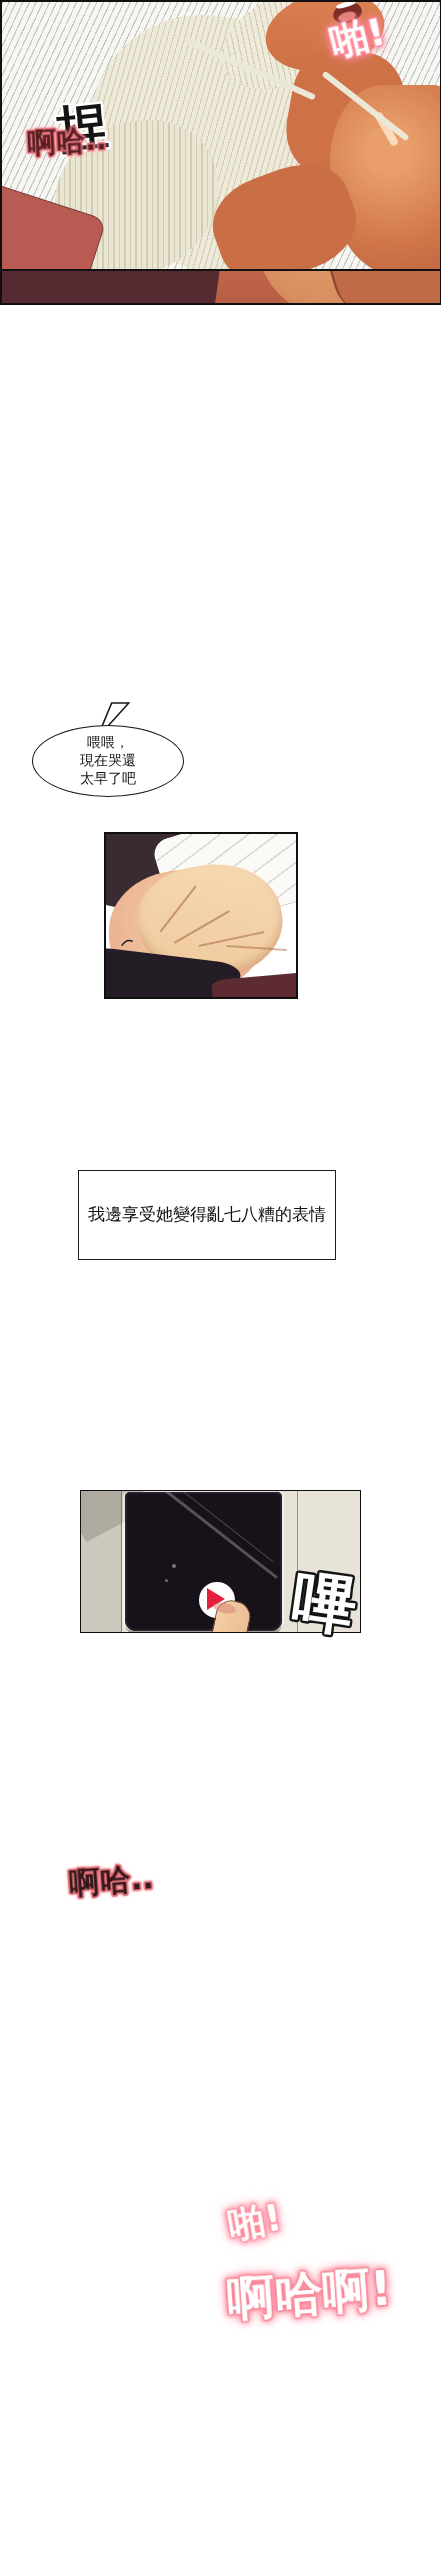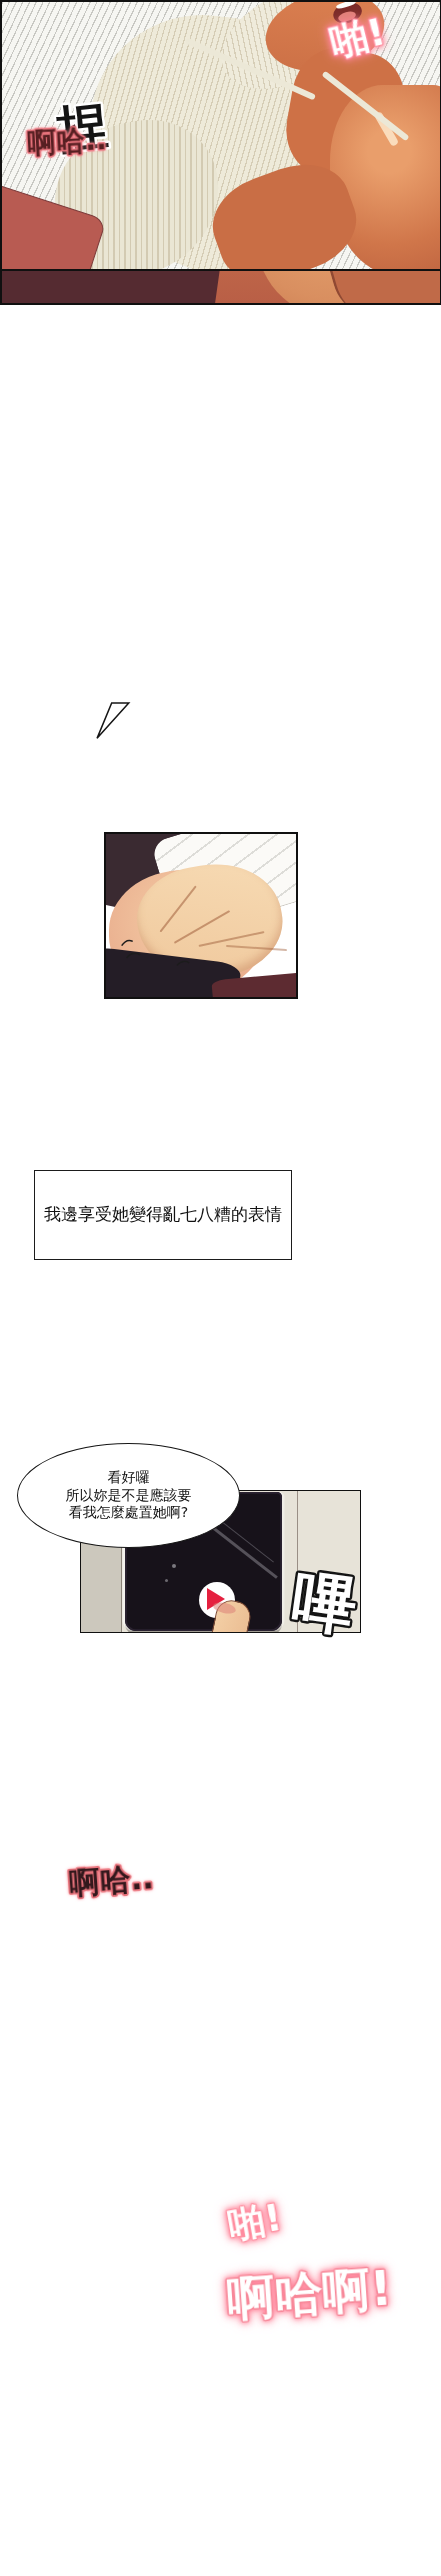--- a/index.html
+++ b/index.html
@@ -5,21 +5,21 @@
   html,body{margin:0;padding:0;background:#ffffff;}
   #page{position:relative;width:442px;height:2576px;background:#ffffff;overflow:hidden;
         font-family:"DejaVu Sans","Liberation Sans",sans-serif;}
   .abs{position:absolute;}
   .panel{position:absolute;box-sizing:border-box;border:2.5px solid #101010;overflow:hidden;background:#fff;}
   .bubble{position:absolute;box-sizing:border-box;border:1.8px solid #161616;border-radius:50%;
           background:#ffffff;display:flex;flex-direction:column;align-items:center;justify-content:center;
           text-align:center;color:#111;z-index:6;}
   .bubble .ln{display:block;line-height:1.28;}
   .narr{position:absolute;box-sizing:border-box;border:1.8px solid #1b1b1b;background:#fff;
-        display:flex;flex-direction:column;align-items:center;justify-content:center;text-align:center;color:#111;}
+        display:flex;flex-direction:column;align-items:center;justify-content:center;text-align:center;color:#111;margin-left:44px;}
   .sfx{position:absolute;overflow:visible;z-index:7;}
   .sfx text{font-family:"DejaVu Sans","Liberation Sans",sans-serif;font-weight:bold;stroke-linejoin:round;paint-order:stroke;}
   .glowpink{filter:drop-shadow(0 0 2.5px rgba(255,125,150,.95)) drop-shadow(0 0 4.9px rgba(255,140,160,.8));}
   .glowsoft{filter:drop-shadow(0 0 1.8px rgba(255,150,160,.8));}
   .streak-hair{background-image:repeating-linear-gradient(85deg,rgba(185,155,75,.30) 0 1.2px,transparent 1.2px 4.9px);}
   .streak-white{background-image:repeating-linear-gradient(100deg,rgba(150,130,90,.28) 0 1.2px,transparent 1.2px 5.5px);}
   .tone-v{background-image:repeating-linear-gradient(90deg,rgba(255,255,255,.08) 0 1.2px,transparent 1.2px 3.7px);}
 </style>
 </head>
 <body>
@@ -70,20 +70,25 @@
     <div class="abs" style="left:71px;top:65px;width:28px;height:23px;background:radial-gradient(circle at 40% 40%,#5a3a2e,#140c10 70%);border-radius:50%;"></div>
     <div class="abs" style="left:53px;top:79px;width:24.5px;height:8.6px;border-bottom:1.8px solid rgba(120,50,50,.6);border-radius:0 0 50% 50%;transform:rotate(14deg);"></div>
     <div class="abs" style="left:56px;top:96px;width:37px;height:16px;background:repeating-linear-gradient(100deg,rgba(210,120,110,.55) 0 1.2px,transparent 1.2px 4.3px);transform:rotate(-8deg);"></div>
     <div class="abs" style="left:74px;top:115px;width:1.8px;height:56px;background:rgba(130,75,55,.6);transform:rotate(12deg);border-radius:1.2px;"></div>
   </div>
 
   <svg class="sfx" style="left:86px;top:692px;width:55px;height:50px;z-index:6;" viewBox="0 0 90 82">
     <polygon points="42,18 70,18 18,76" fill="#ffffff" stroke="#161616" stroke-width="2.5"></polygon>
   </svg>
 
+  <div class="bubble" style="left:32px;top:725px;width:152px;height:72px;font-size:14px;">
+    <span class="ln">喂喂，</span>
+    <span class="ln">現在哭還</span>
+    <span class="ln">太早了吧</span>
+  </div>
 
   <div class="panel" style="left:104px;top:832px;width:194px;height:167px;background:#ffffff;">
     <div class="abs" style="left:-28px;top:-28px;width:113px;height:104px;background:#3a2a31;transform:rotate(12deg);border-radius:18%;"></div>
     <div class="abs" style="left:55px;top:-18.4px;width:172px;height:98px;background:linear-gradient(180deg,#ffffff 55%,#e9e7e2);background-image:repeating-linear-gradient(160deg,rgba(165,165,158,.35) 0 1.8px,transparent 1.8px 17px);background-color:#fbfaf7;transform:rotate(-17deg);border-radius:17px;border-bottom:1.8px solid #c9c6bf;"></div>
     <div class="abs" style="left:3.1px;top:36px;width:158px;height:126px;background:radial-gradient(circle at 45% 40%,#f5cda6,#e9ae8e 75%,#df9d80);border-radius:50% 45% 55% 50%;"></div>
     <div class="abs" style="left:32px;top:31px;width:144px;height:113px;background:linear-gradient(200deg,#f7dbb4,#efc79b);border-radius:42% 50% 45% 55%;transform:rotate(-10deg);box-shadow:inset 0 -6.1px 8.6px rgba(190,120,85,.4);"></div>
     <div class="abs" style="left:43px;top:74px;width:58px;height:1.8px;background:rgba(160,95,60,.55);transform:rotate(-52deg);border-radius:1.2px;"></div>
     <div class="abs" style="left:64px;top:92px;width:64px;height:1.8px;background:rgba(160,95,60,.55);transform:rotate(-30deg);border-radius:1.2px;"></div>
     <div class="abs" style="left:92px;top:104px;width:67px;height:1.8px;background:rgba(160,95,60,.5);transform:rotate(-12deg);border-radius:1.2px;"></div>
     <div class="abs" style="left:120px;top:113px;width:61px;height:1.8px;background:rgba(160,95,60,.45);transform:rotate(4deg);border-radius:1.2px;"></div>
@@ -115,25 +120,20 @@
     <div class="abs" style="left:118px;top:91px;width:36px;height:36px;background:#ffffff;border-radius:50%;"></div>
     <div class="abs" style="left:126px;top:97px;width:0;height:0;border-left:18.4px solid #e5203f;border-top:11.7px solid transparent;border-bottom:11.7px solid transparent;"></div>
     <div class="abs" style="left:128px;top:109px;width:33px;height:92px;background:linear-gradient(100deg,#f4d0a6,#e8b88e);border:1.2px solid #7d4a33;border-radius:16px 16px 6.1px 6.1px;transform:rotate(12deg);"></div>
     <div class="abs" style="left:132px;top:112px;width:23px;height:9.8px;background:rgba(220,130,120,.55);border-radius:50%;transform:rotate(12deg);"></div>
   </div>
 
   <svg class="sfx" style="left:281px;top:1553px;width:92px;height:92px;transform:rotate(8deg);" viewBox="0 0 150 150">
     <text x="72" y="118" text-anchor="middle" font-size="104" fill="#ffffff" stroke="#141414" stroke-width="8">嗶</text>
   </svg>
 
-  <div class="bubble" style="left:17px;top:1443px;width:223px;height:105px;font-size:14px;">
-    <span class="ln">看好囉</span>
-    <span class="ln">所以妳是不是應該要</span>
-    <span class="ln">看我怎麼處置她啊?</span>
-  </div>
 
   <svg class="sfx glowsoft" style="left:53px;top:1853px;width:117px;height:55px;transform:rotate(-4deg);" viewBox="0 0 190 90">
     <text x="95" y="62" text-anchor="middle" font-size="50" fill="#33181c" stroke="#e8737c" stroke-width="6">啊哈..</text>
   </svg>
 
   <div class="panel tone-v" style="left:0;top:3105;width:442px;height:305px;background:linear-gradient(180deg,#c46a49,#cf7a50 45%,#b95f46);">
     <div class="abs" style="left:0;top:0;width:442px;height:58px;background:linear-gradient(180deg,rgba(90,45,50,.85),rgba(90,45,50,0));"></div>
     <div class="abs streak-white" style="left:-15.3px;top:0;width:251px;height:107px;background-color:#efe8d6;border-radius:40% 60% 55% 45%;transform:rotate(-4deg);"></div>
     <div class="abs" style="left:196px;top:3.7px;width:55px;height:55px;border:8.6px solid #efe8d6;border-radius:50%;border-left-color:transparent;transform:rotate(30deg);"></div>
     <div class="abs" style="left:-18.4px;top:55px;width:67px;height:67px;border:9.8px solid #e9e1cd;border-radius:50%;border-top-color:transparent;transform:rotate(-20deg);"></div>

